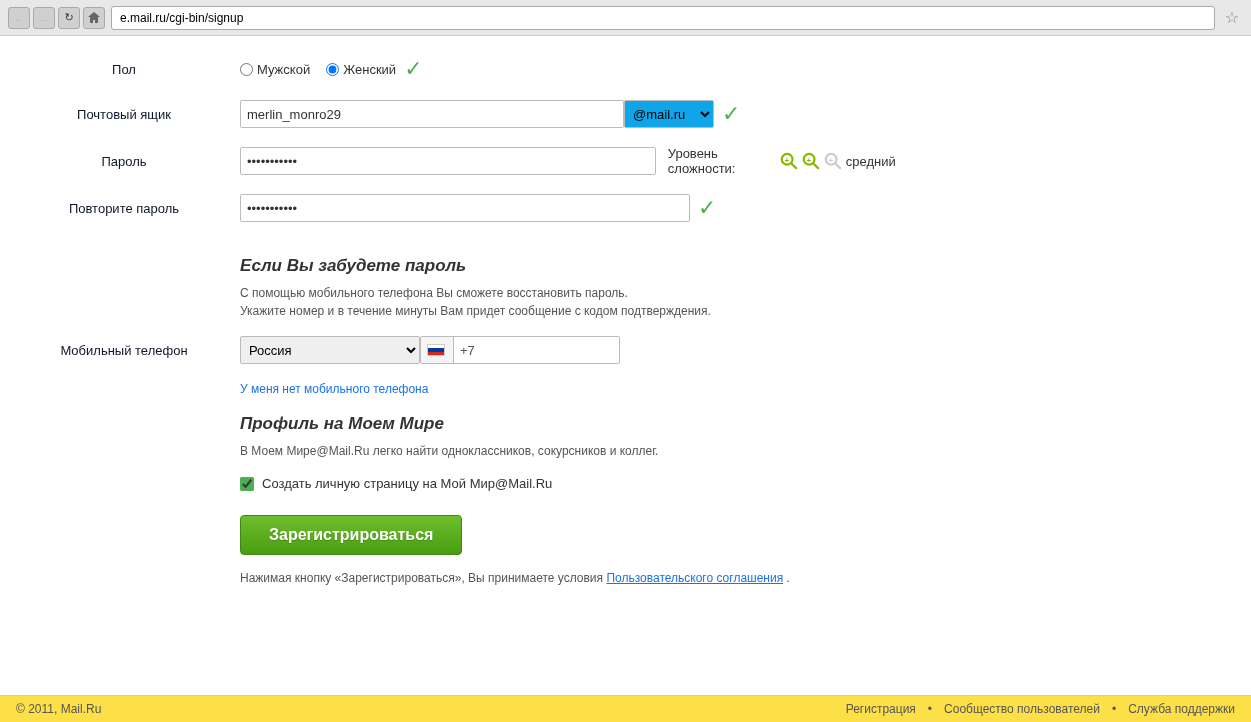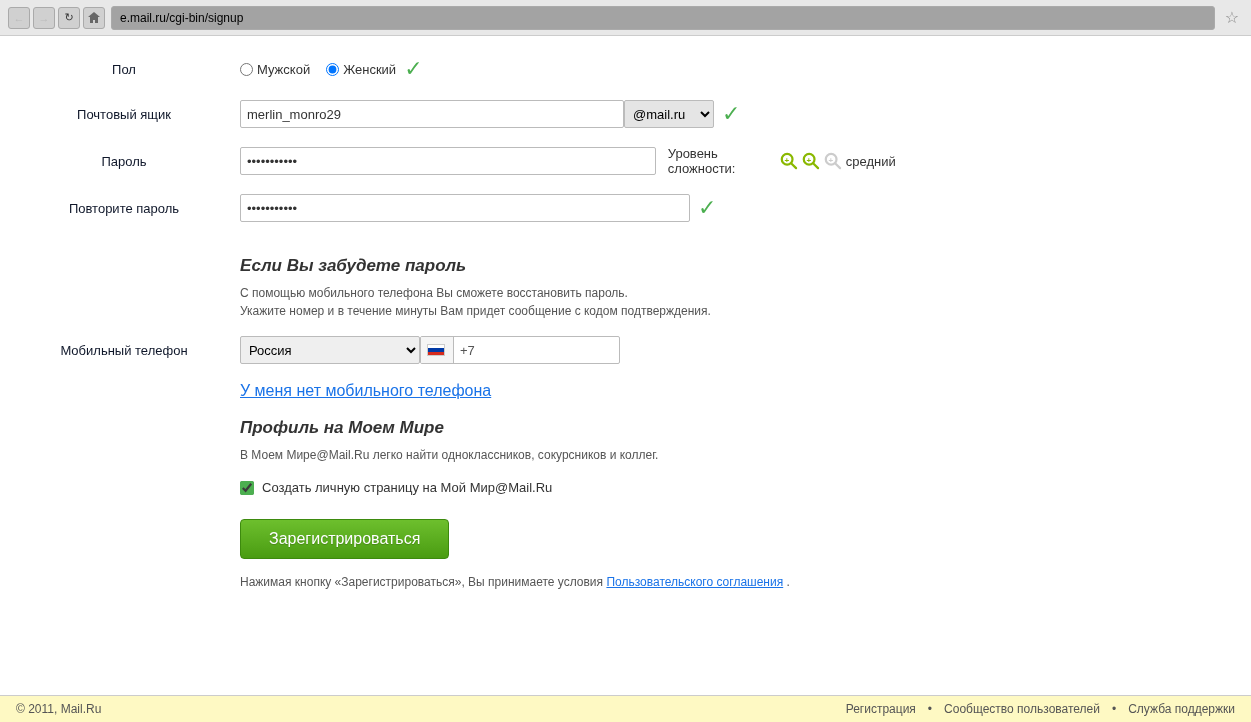--- a/index.html
+++ b/index.html
@@ -53,21 +53,21 @@
       display: flex; align-items: center; justify-content: center;
       cursor: pointer;
     }
     .address-bar {
       flex: 1;
       height: 24px;
       border: 1px solid #aaa;
       border-radius: 3px;
       padding: 0 8px;
       font-size: 12px;
-      background: #a3a3a3;
+      background: #ffffff;
     }
     .star-btn {
       width: 22px; height: 22px;
       display: flex; align-items: center; justify-content: center;
       font-size: 16px;
       color: #888;
       cursor: pointer;
     }
 
     
@@ -125,21 +125,21 @@
     .password-input {
       width: 450px;
     }
 
     
     .email-domain-select {
       height: 28px;
       border: 1px solid #bbb;
       border-radius: 2px;
       font-size: 13px;
-      background: #e5e5e5;
+      background: #0ea5e9;
       padding: 0 4px;
     }
 
     
     .checkmark {
       color: #4caf50;
       font-size: 22px;
       margin-left: 8px;
     }
 
@@ -182,22 +182,21 @@
     }
     .phone-prefix {
       padding: 0 6px;
       font-size: 13px;
       color: #555;
     }
 
     
     .no-phone-link {
       color: #1a73e8;
-      text-decoration: underline;
-      font-size: 16px;
+      font-size: 12px;
       cursor: pointer;
       margin-left: 200px;
       margin-bottom: 18px;
       display: block;
     }
 
     
     .section-title {
       font-size: 17px;
       font-weight: bold;
@@ -235,41 +234,41 @@
     .register-btn-wrapper {
       margin-left: 200px;
       margin-bottom: 16px;
     }
     .register-btn {
       background: linear-gradient(to bottom, #6dbf2d, #4a9c12);
       border: 1px solid #3d8a0e;
       border-radius: 4px;
       color: #fff;
       font-size: 16px;
-      font-weight: normal;
+      font-weight: bold;
       padding: 10px 28px;
       cursor: pointer;
       text-shadow: 0 1px 1px rgba(0,0,0,0.2);
     }
 
     
     .terms-text {
       margin-left: 200px;
       font-size: 12px;
       color: #555;
     }
     .terms-link {
       color: #1a73e8;
       text-decoration: underline;
       cursor: pointer;
     }
 
     
     .page-footer {
-      background: #fef9c3;
+      background: #fde047;
       border-top: 1px solid #ccc;
       padding: 6px 16px;
       font-size: 12px;
       color: #555;
       display: flex;
       justify-content: space-between;
       position: fixed;
       bottom: 0;
       left: 0;
       right: 0;

